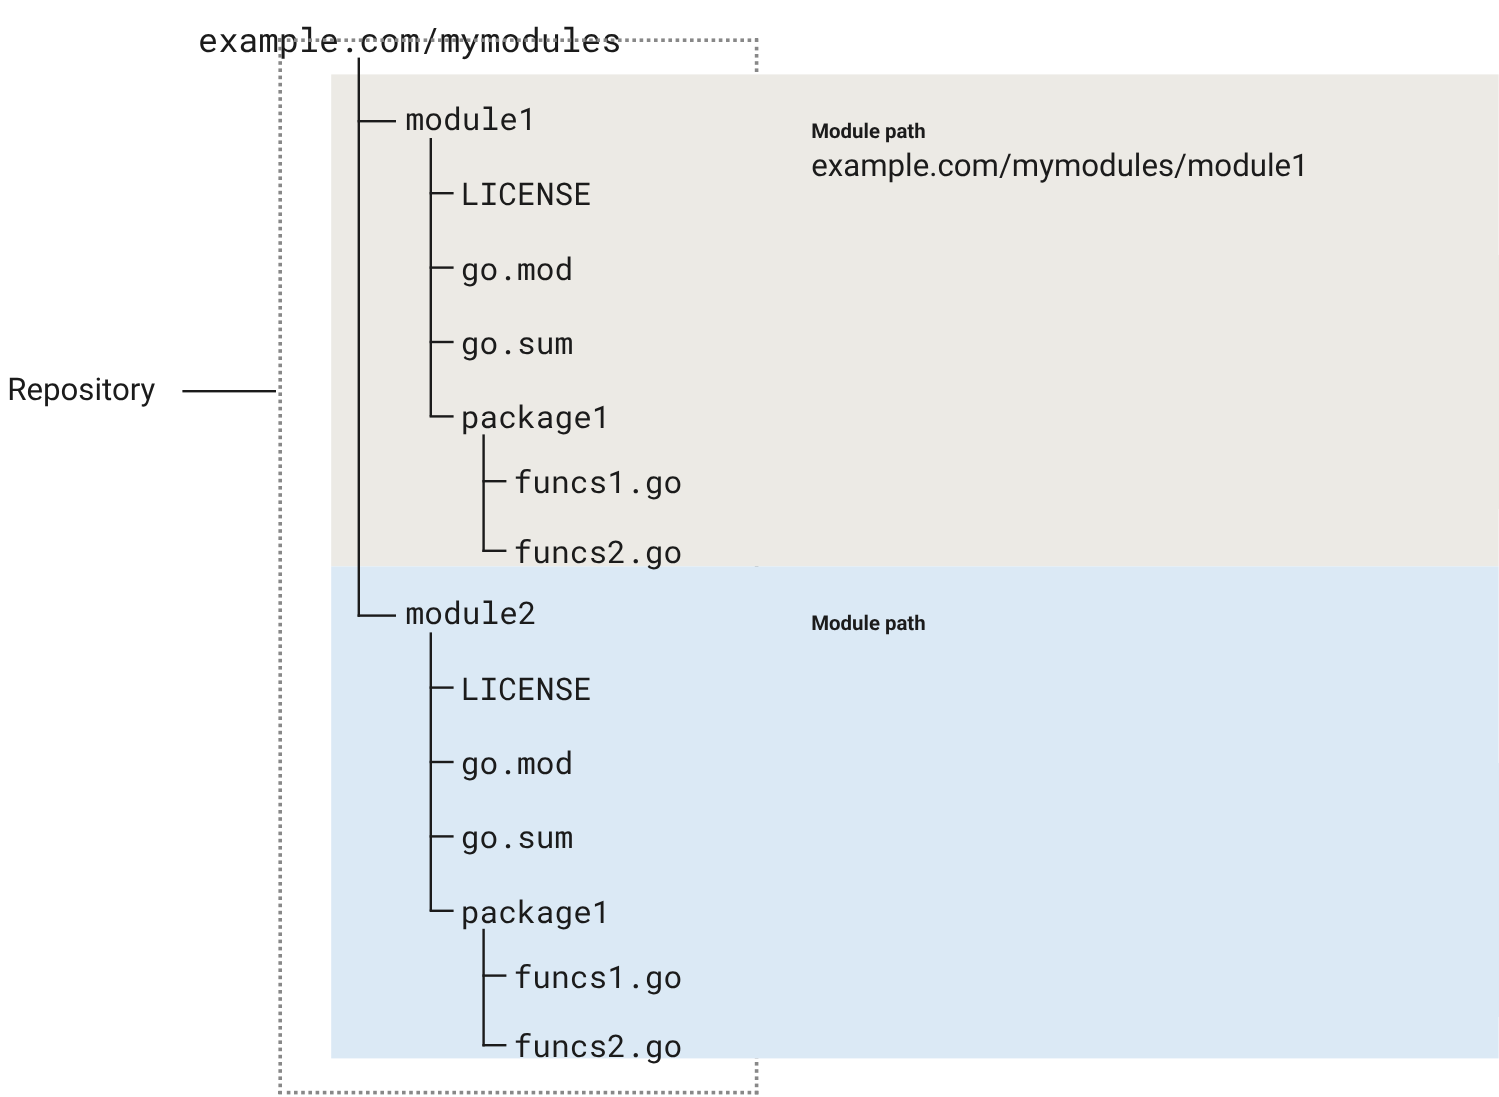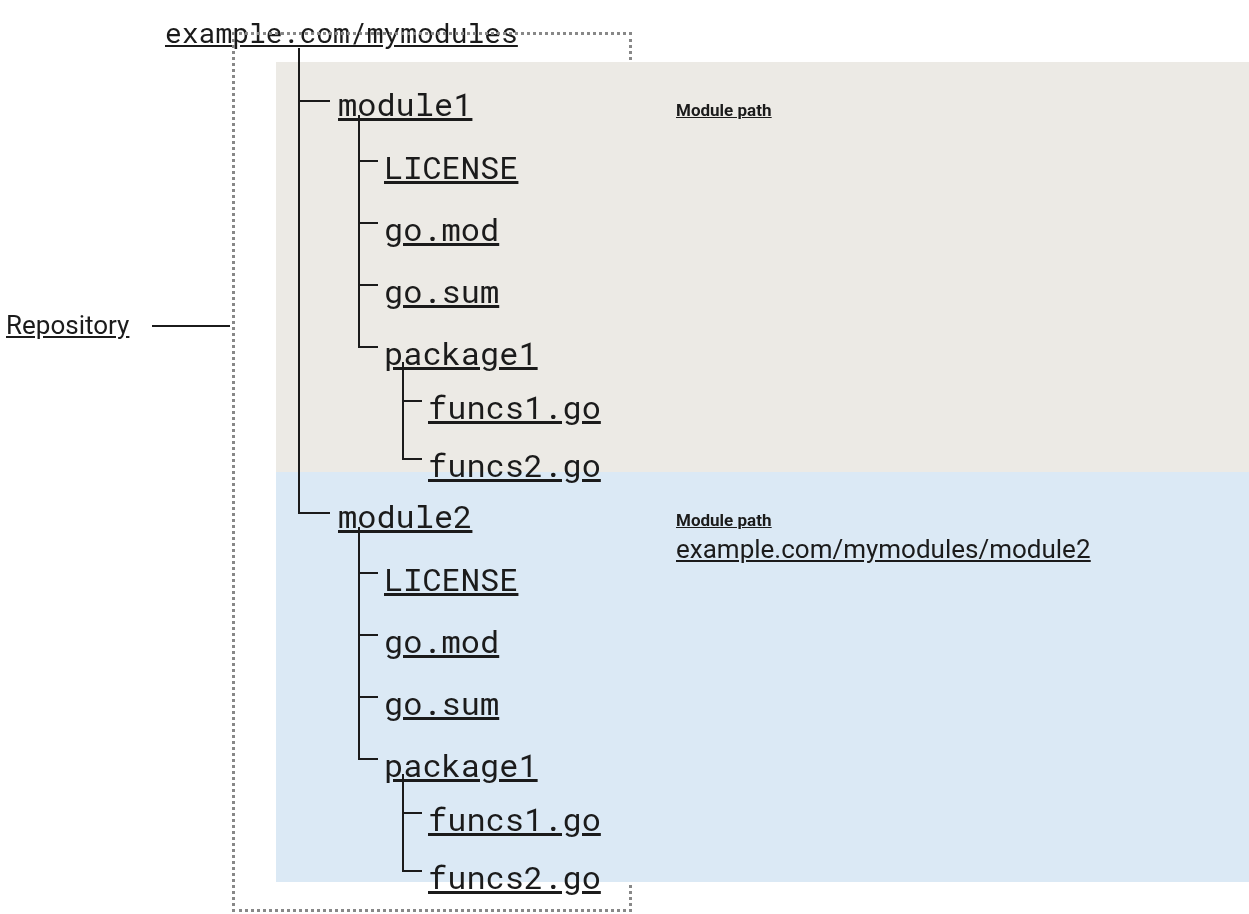--- a/index.html
+++ b/index.html
@@ -1,15 +1,15 @@
 <!DOCTYPE html>
 <html><head>
 <meta charset="utf-8">
 <style>
-  * { box-sizing: border-box; margin: 0; padding: 0; text-decoration: underline; }
+  * { box-sizing: border-box; margin: 0; padding: 0; }
   body {
     width: 1249px;
     height: 914px;
     background: #fff;
     font-family: Roboto, "Helvetica Neue", Arial, sans-serif;
     position: relative;
     color: #1b1b1b;
   }
   .mono { font-family: "Roboto Mono", Menlo, Consolas, monospace; }
 
@@ -65,21 +65,21 @@
     width: 540px;
   }
   .caption h3 { font-size: 17px; font-weight: 700; margin-bottom: 4px; }
   .caption p  { font-size: 26px; }
   .cap1 { top: 100px; }
   .cap2 { top: 510px; }
 
   
   .node {
     position: absolute;
-    font-size: 32px;
+    font-size: 26px;
   }
 
   
   .v {            
     position: absolute;
     width: 2px;
     background: #1b1b1b;
   }
   .h {            
     position: absolute;
@@ -94,24 +94,24 @@
 <div class="repo-line"></div>
 <div class="repo-root mono">example.com/mymodules</div>
 
 <div class="dotted"></div>
 
 <div class="mod-bg mod1-bg"></div>
 <div class="mod-bg mod2-bg"></div>
 
 <div class="caption cap1">
   <h3>Module path</h3>
+  <p>example.com/mymodules/module1</p>
 </div>
 <div class="caption cap2">
   <h3>Module path</h3>
-  <p>example.com/mymodules/module2</p>
 </div>
 
 <div class="v" style="left:298px; top:48px; height:466px;"></div>
 
 <div class="h" style="left:298px; top:100px; width:32px;"></div>
 
 <div class="h" style="left:298px; top:512px; width:32px;"></div>
 
 <div class="node mono" style="left:338px; top:82px;">module1</div>
 

